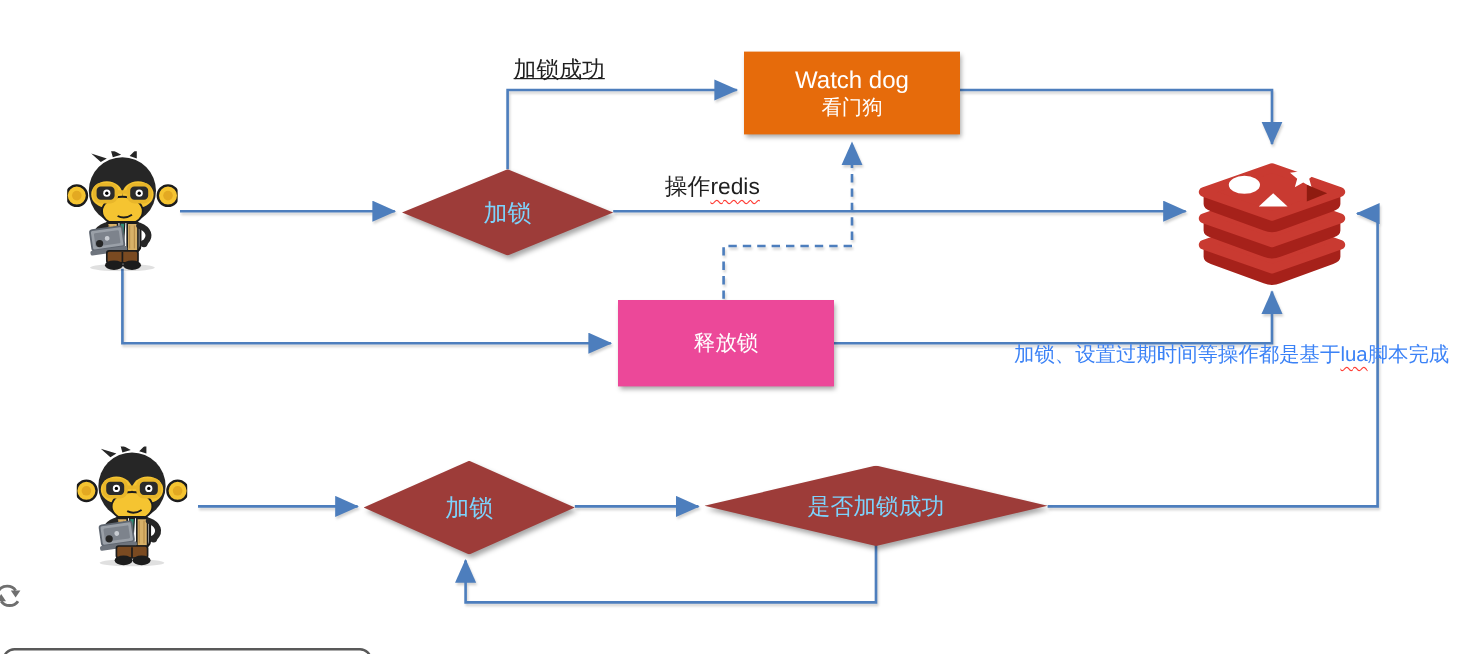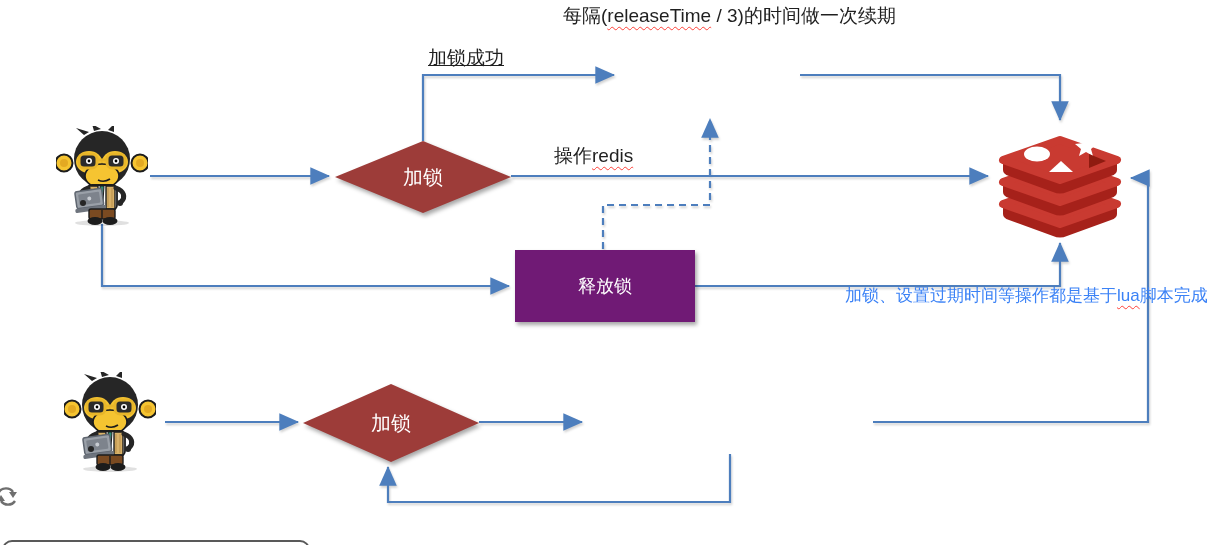--- a/index.html
+++ b/index.html
@@ -11,21 +11,21 @@
   .sq{text-decoration:underline wavy #ff4038;text-decoration-thickness:1px;text-underline-offset:4px;}
 
   
   #lines{position:absolute;left:0;top:0;pointer-events:none;filter:drop-shadow(1px 2px 1px rgba(0,0,0,0.18));}
 
   
   .node-box{display:flex;flex-direction:column;align-items:center;justify-content:center;
             color:#fff;text-align:center;box-shadow:2px 3px 4px rgba(0,0,0,0.35);}
   .dwrap{filter:drop-shadow(2px 3px 2px rgba(0,0,0,0.35));}
   .diamond{width:100%;height:100%;clip-path:polygon(50% 0,100% 50%,50% 100%,0 50%);
-           display:flex;align-items:center;justify-content:center;color:#ffffff;white-space:nowrap;}
+           display:flex;align-items:center;justify-content:center;color:#7dd3fc;white-space:nowrap;}
 
   
   .sel-rect{border:2px solid #595959;border-radius:10px;background:transparent;}
 </style>
 </head>
 <body>
 
 <div id="canvas">
 
   <svg id="lines" width="1227" height="545" viewBox="0 0 1227 545">
@@ -42,48 +42,52 @@
       <path d="M603,249 V205 H710 V119" marker-end="url(#arr)" stroke-dasharray="7 5"></path>
       <path d="M102,224 V286 H509" marker-end="url(#arr)"></path>
       <path d="M695,286 H1060 V243" marker-end="url(#arr)"></path>
       <path d="M873,422 H1148 V178 H1131" marker-end="url(#arr)"></path>
       <path d="M165,422 H298" marker-end="url(#arr)"></path>
       <path d="M479,422 H582" marker-end="url(#arr)"></path>
       <path d="M730,454 V502 H388 V467" marker-end="url(#arr)"></path>
     </g>
   </svg>
 
-  <div class="abs note" style="left:563px;top:3px;font-size:19px;">
-    <span>每隔(</span><span class="sq">releaseTime</span><span> / 3)的时间做一次续期</span>
-  </div>
 
   <div class="abs note" style="left:428px;top:45px;font-size:19px;text-decoration:underline;">加锁成功</div>
 
   <div class="abs note" style="left:554px;top:143px;font-size:19px;">
     <span>操作</span><span class="sq">redis</span><span></span>
   </div>
 
   <div class="abs note" style="left:845px;top:284px;font-size:17px;color:#3b82f6;">
     <span>加锁、设置过期时间等操作都是基于</span><span class="sq">lua</span><span>脚本完成</span>
   </div>
 
 
-
-  <div class="abs node-box" style="left:515px;top:250px;width:180px;height:72px;background:#701a75;font-size:18px;">
+  <div class="abs node-box" style="left:620px;top:43px;width:180px;height:69px;background:#e66b0b;">
+    <div style="font-size:20px;line-height:24px;">Watch dog</div>
+    <div style="font-size:17px;line-height:22px;">看门狗</div>
+  </div>
+
+  <div class="abs node-box" style="left:515px;top:250px;width:180px;height:72px;background:#ec4899;font-size:18px;">
     <div>释放锁</div>
   </div>
 
   <div class="abs dwrap" style="left:335px;top:141px;width:176px;height:72px;">
     <div class="diamond" style="background:#9d3c39;font-size:20px;">加锁</div>
   </div>
 
   <div class="abs dwrap" style="left:303px;top:384px;width:176px;height:78px;">
     <div class="diamond" style="background:#9d3c39;font-size:20px;">加锁</div>
   </div>
 
+  <div class="abs dwrap" style="left:587px;top:388px;width:286px;height:67px;">
+    <div class="diamond" style="background:#9d3c39;font-size:19px;">是否加锁成功</div>
+  </div>
 
   <div class="abs" style="left:993px;top:126px;width:134px;height:112px;">
     <svg width="134" height="112" viewBox="0 0 134 112">
       <g>
 
         <path d="M10,78 L10,88 Q10,92 16,94 L60,110 Q67,113 74,110 L118,94 Q124,92 124,88 L124,78 Z" fill="#a6211a"></path>
         <polygon points="67,58 124,78 67,98 10,78" fill="#c93a31" stroke="#c93a31" stroke-width="8" stroke-linejoin="round"></polygon>
 
         <path d="M10,56 L10,66 Q10,70 16,72 L60,88 Q67,91 74,88 L118,72 Q124,70 124,66 L124,56 Z" fill="#a6211a"></path>
         <polygon points="67,36 124,56 67,76 10,56" fill="#c93a31" stroke="#c93a31" stroke-width="8" stroke-linejoin="round"></polygon>

